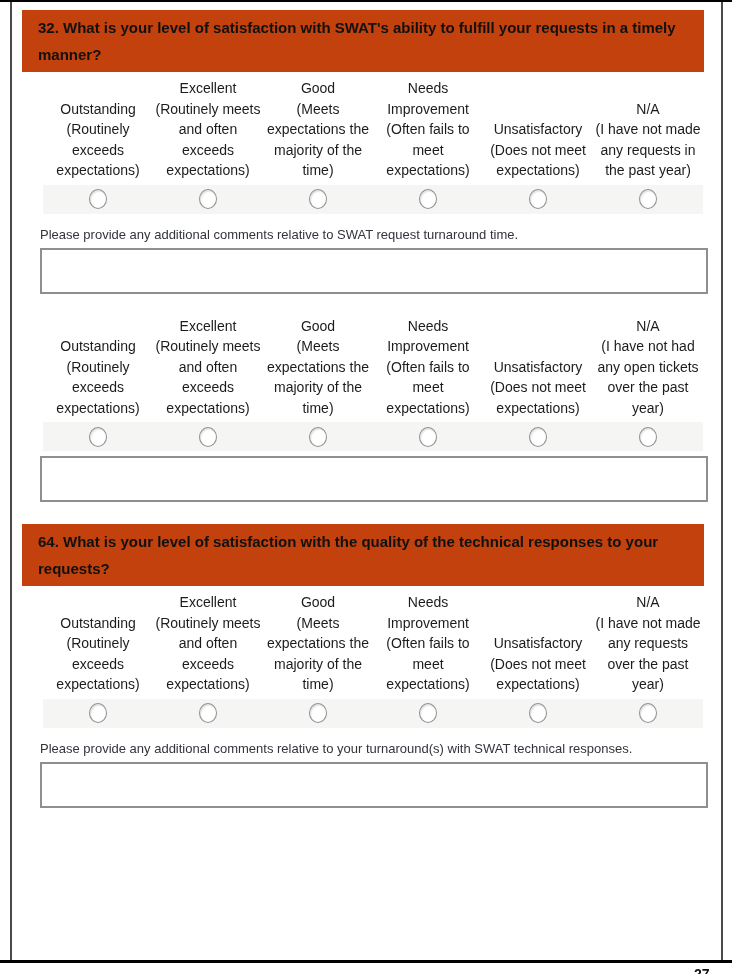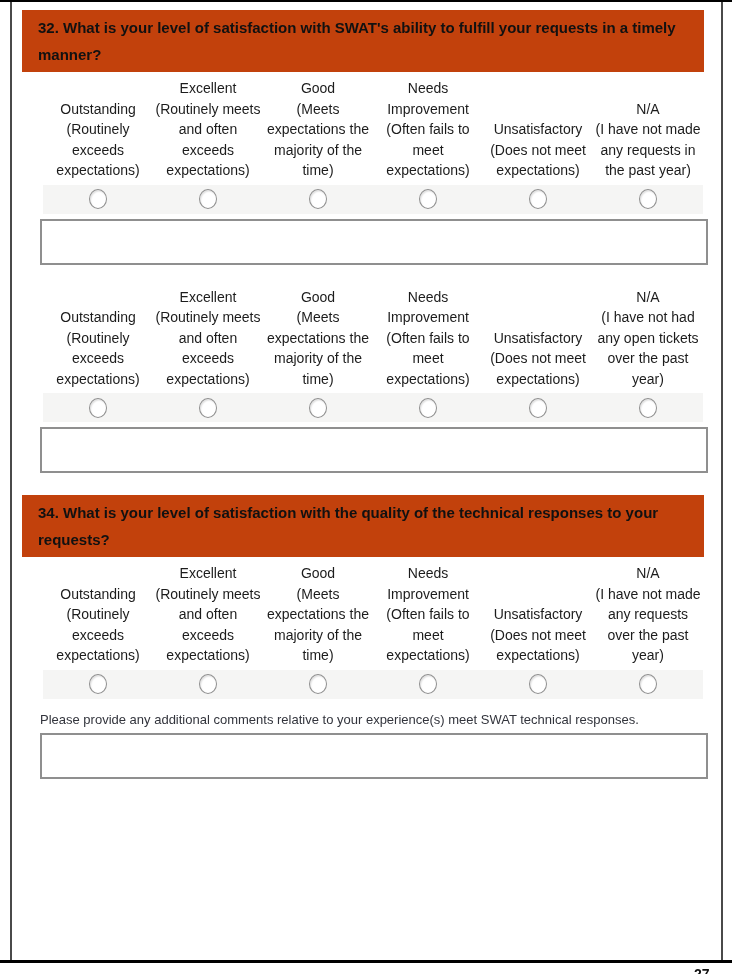--- a/index.html
+++ b/index.html
@@ -165,20 +165,21 @@
           <div class="radio-cell">
             <span class="radio" role="radio" aria-checked="false"></span>
           </div>
           <div class="radio-cell">
             <span class="radio" role="radio" aria-checked="false"></span>
           </div>
           <div class="radio-cell">
             <span class="radio" role="radio" aria-checked="false"></span>
           </div>
         </div>
+    <div class="comment-label">Please provide any additional comments relative to SWAT request turnaround time.</div>
     <textarea class="comment-box" style=""></textarea>
   </section>
 
   <section class="question">
     <div class="labels-row">
           <div class="opt-cell">Outstanding
 (Routinely
 exceeds
 expectations)</div>
           <div class="opt-cell">Excellent
@@ -222,21 +223,21 @@
             <span class="radio" role="radio" aria-checked="false"></span>
           </div>
           <div class="radio-cell">
             <span class="radio" role="radio" aria-checked="false"></span>
           </div>
         </div>
     <textarea class="comment-box" style=""></textarea>
   </section>
 
   <section class="question">
-    <div class="q-header">34. What is your level of satisfaction with the quality of the technical responses to your requests?</div>
+    <div class="q-header">64. What is your level of satisfaction with the quality of the technical responses to your requests?</div>
     <div class="labels-row">
           <div class="opt-cell">Outstanding
 (Routinely
 exceeds
 expectations)</div>
           <div class="opt-cell">Excellent
 (Routinely meets
 and often
 exceeds
 expectations)</div>
@@ -272,20 +273,20 @@
           <div class="radio-cell">
             <span class="radio" role="radio" aria-checked="false"></span>
           </div>
           <div class="radio-cell">
             <span class="radio" role="radio" aria-checked="false"></span>
           </div>
           <div class="radio-cell">
             <span class="radio" role="radio" aria-checked="false"></span>
           </div>
         </div>
-    <div class="comment-label">Please provide any additional comments relative to your experience(s) meet SWAT technical responses.</div>
+    <div class="comment-label">Please provide any additional comments relative to your turnaround(s) with SWAT technical responses.</div>
     <textarea class="comment-box" style=""></textarea>
   </section>
 </div>
 
   <div class="bottom-rule"></div>
   <div class="page-number">27</div>
 </div>
 
 </body></html>

